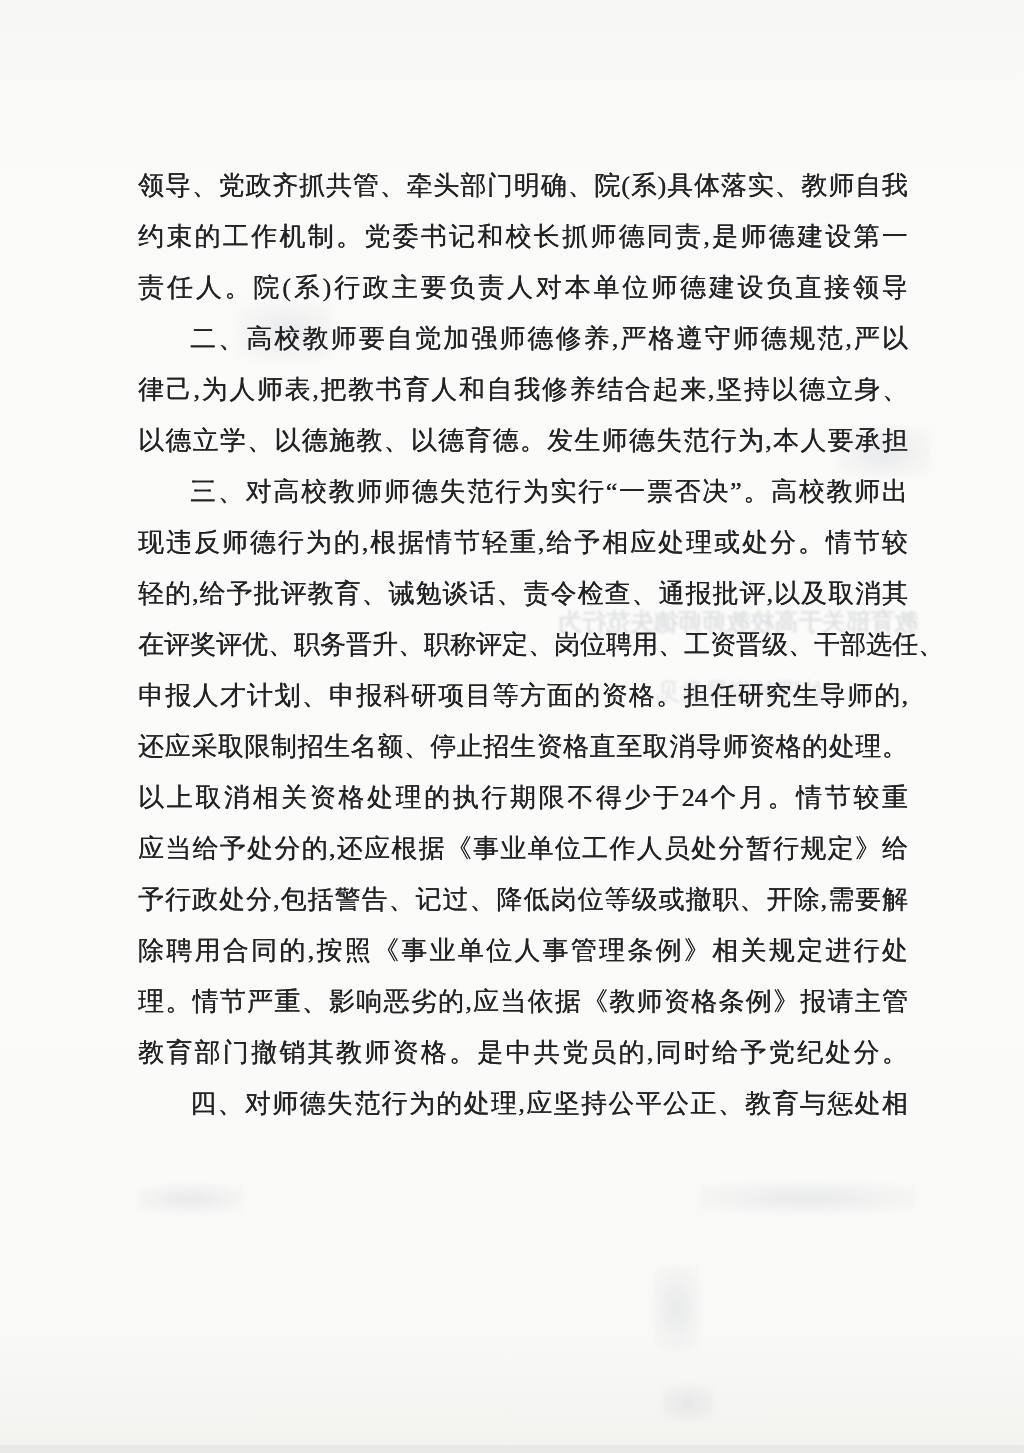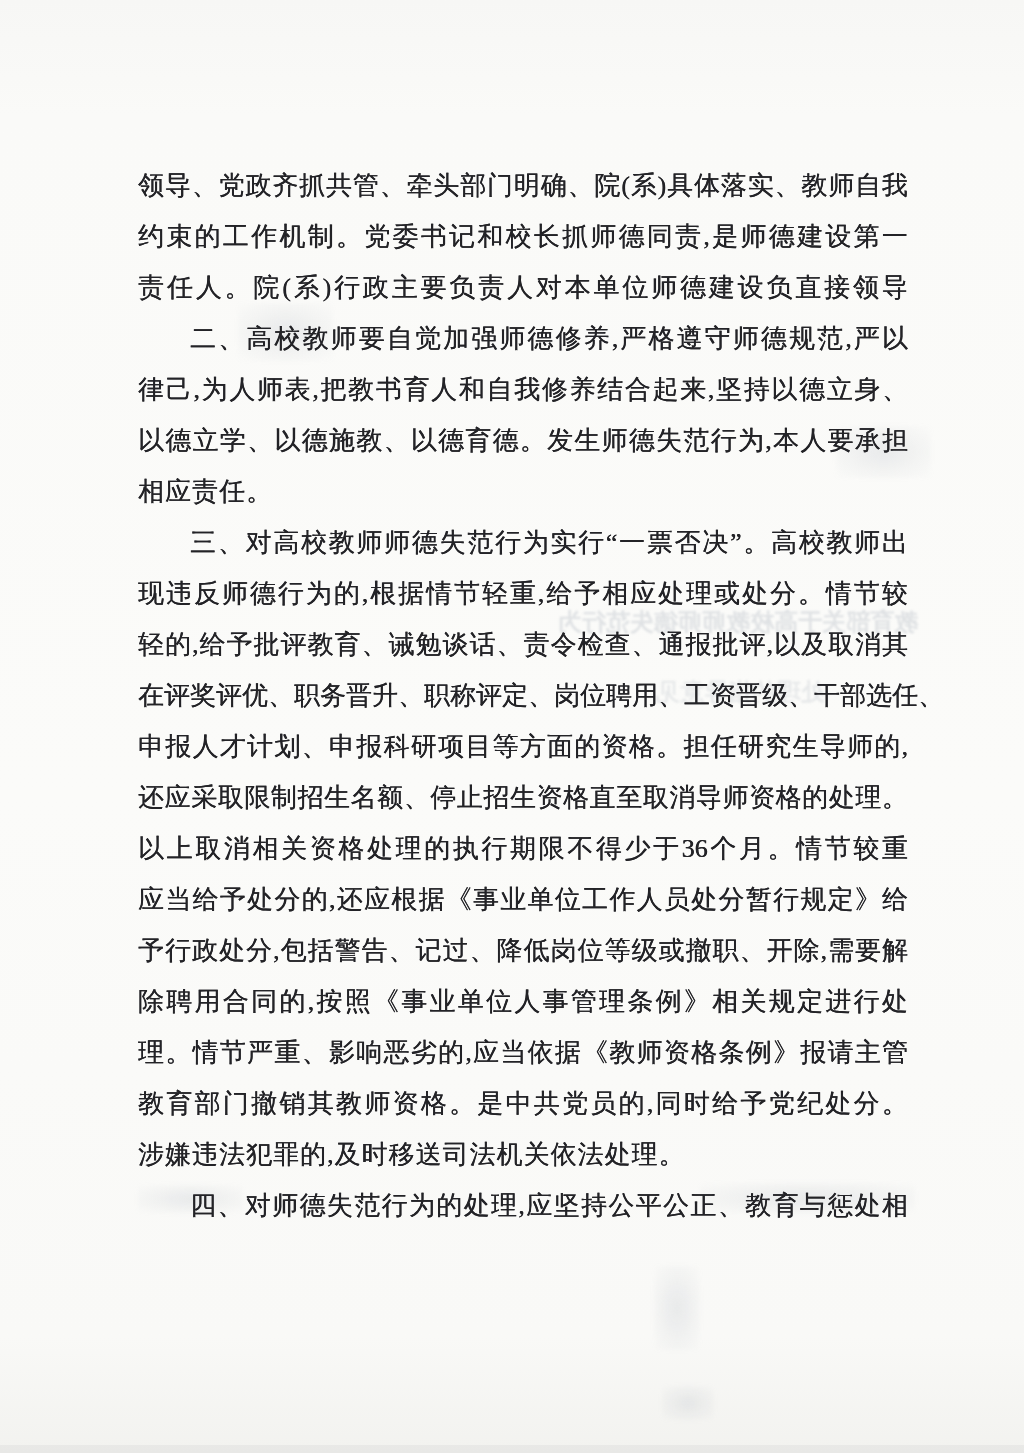--- a/index.html
+++ b/index.html
@@ -266,21 +266,20 @@
         <span>范</span>
         <span>行</span>
         <span>为</span>
         <span>,</span>
         <span>本</span>
         <span>人</span>
         <span>要</span>
         <span>承</span>
         <span>担</span>
       </div>
-      <div class="line">相应责任。</div>
       <div class="line indent fill">
         <span>三</span>
         <span>、</span>
         <span>对</span>
         <span>高</span>
         <span>校</span>
         <span>教</span>
         <span>师</span>
         <span>师</span>
         <span>德</span>
@@ -474,21 +473,21 @@
         <span>理</span>
         <span>的</span>
         <span>执</span>
         <span>行</span>
         <span>期</span>
         <span>限</span>
         <span>不</span>
         <span>得</span>
         <span>少</span>
         <span>于</span>
-        <span>36</span>
+        <span>24</span>
         <span>个</span>
         <span>月</span>
         <span>。</span>
         <span>情</span>
         <span>节</span>
         <span>较</span>
         <span>重</span>
       </div>
       <div class="line fill">
         <span>应</span>
@@ -637,21 +636,20 @@
         <span>同</span>
         <span>时</span>
         <span>给</span>
         <span>予</span>
         <span>党</span>
         <span>纪</span>
         <span>处</span>
         <span>分</span>
         <span>。</span>
       </div>
-      <div class="line">涉嫌违法犯罪的,及时移送司法机关依法处理。</div>
       <div class="line indent fill">
         <span>四</span>
         <span>、</span>
         <span>对</span>
         <span>师</span>
         <span>德</span>
         <span>失</span>
         <span>范</span>
         <span>行</span>
         <span>为</span>

